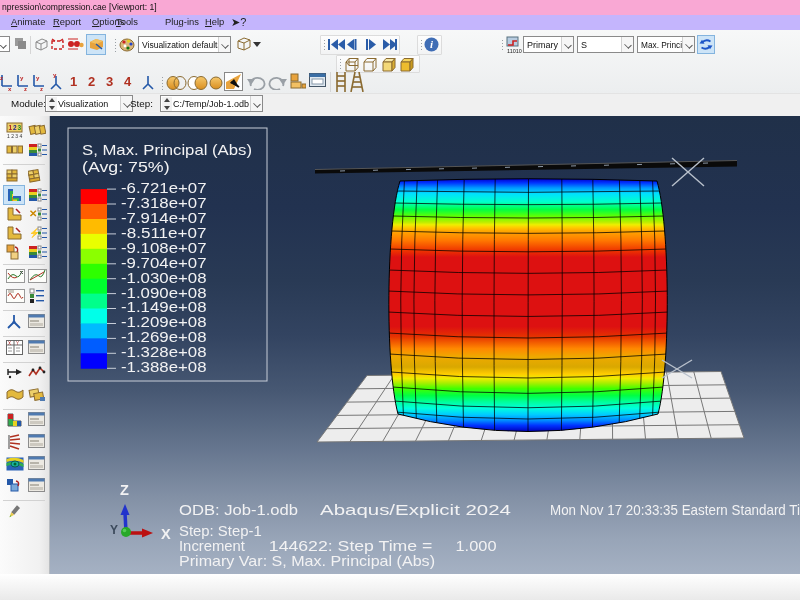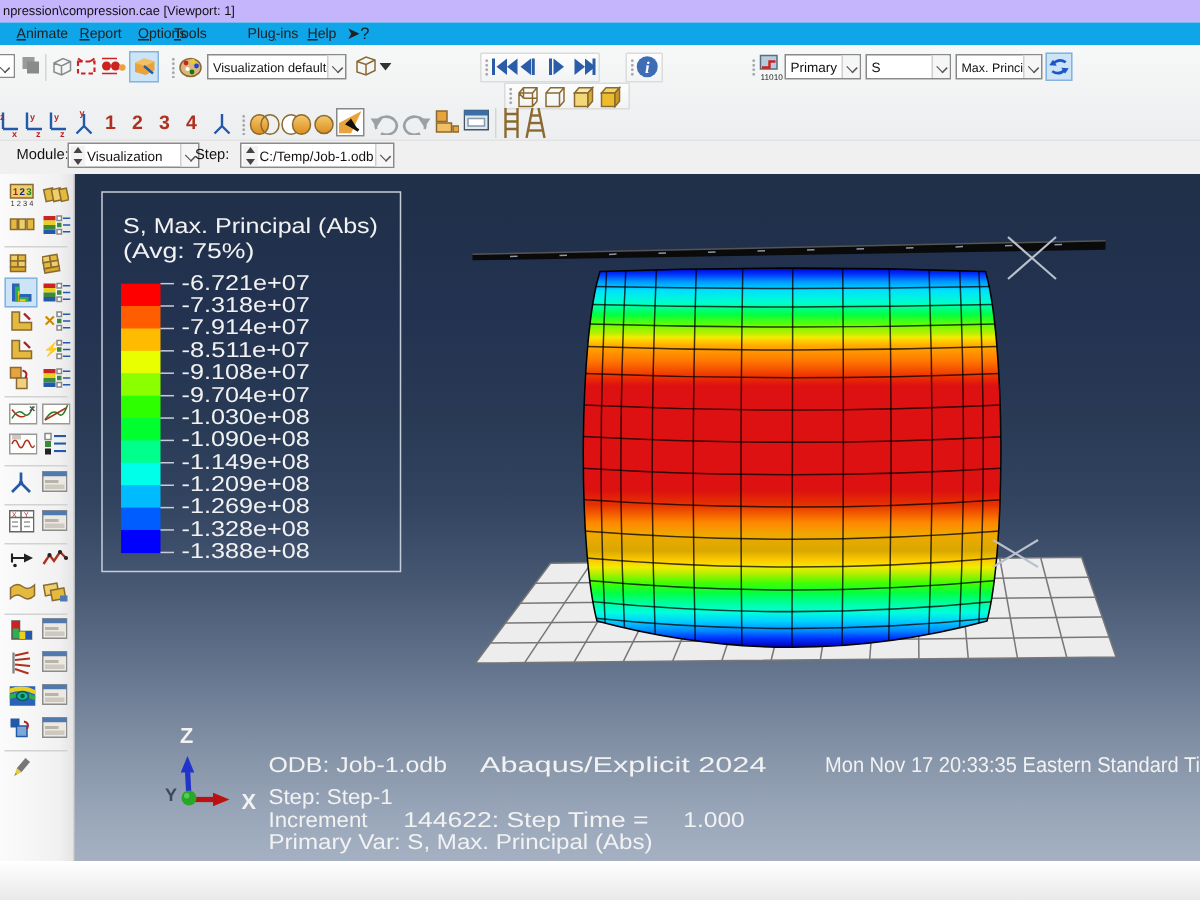--- a/index.html
+++ b/index.html
@@ -1,19 +1,19 @@
 <!DOCTYPE html>
 <html><head><meta charset="utf-8">
 <style>
 * { margin:0; padding:0; box-sizing:border-box; }
 html,body { width:800px; height:600px; overflow:hidden; background:#f0f0f0;
   font-family:"Liberation Sans", sans-serif; }
-#titlebar { position:absolute; left:0; top:0; width:800px; height:15px; background:#c4b5fd;
+#titlebar { position:absolute; left:0; top:0; width:800px; height:15px; background:#f9a8d4;
   font-size:8.6px; color:#111; padding-left:2px; line-height:15px; }
-#menubar { position:absolute; left:0; top:15px; width:800px; height:15px; background:#0ea5e9;
+#menubar { position:absolute; left:0; top:15px; width:800px; height:15px; background:#c4b5fd;
   font-size:9.4px; color:#222; }
 #menubar span.mi { position:absolute; top:1px; }
 #menubar u { text-decoration:underline; }
 #toolbars { position:absolute; left:0; top:30px; width:800px; height:64px;
   background:linear-gradient(#f7f8f8,#eceeef); border-bottom:1px solid #e3e3e3; }
 #ctxbar { position:absolute; left:0; top:94px; width:800px; height:22px; background:#f0f0f0;
   font-size:9.8px; color:#111; }
 #toolbox { position:absolute; left:0; top:116px; width:50px; height:458px;
   background:linear-gradient(90deg,#fbfbfb,#f1f1f1 80%,#e4e4e4); border-right:1px solid #b8bcc0; }
 #viewport { position:absolute; left:50px; top:116px; width:750px; height:458px;

